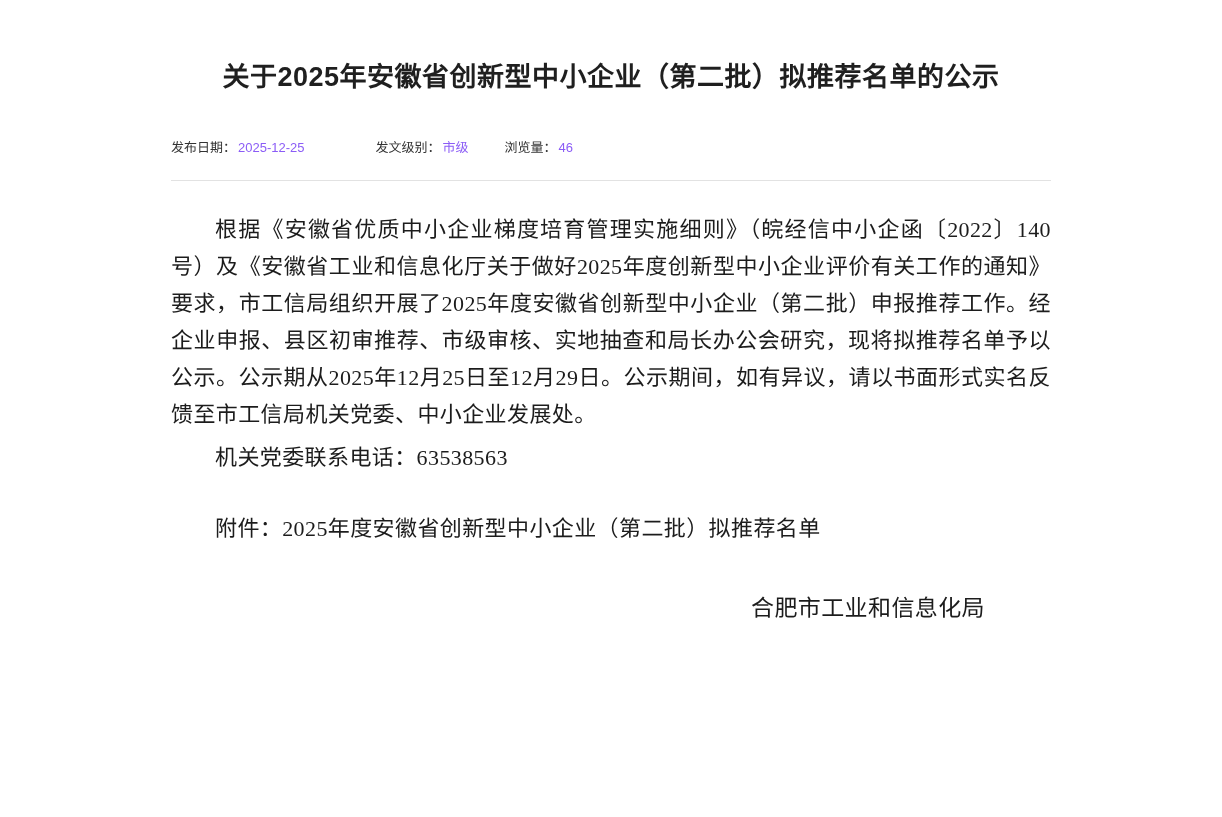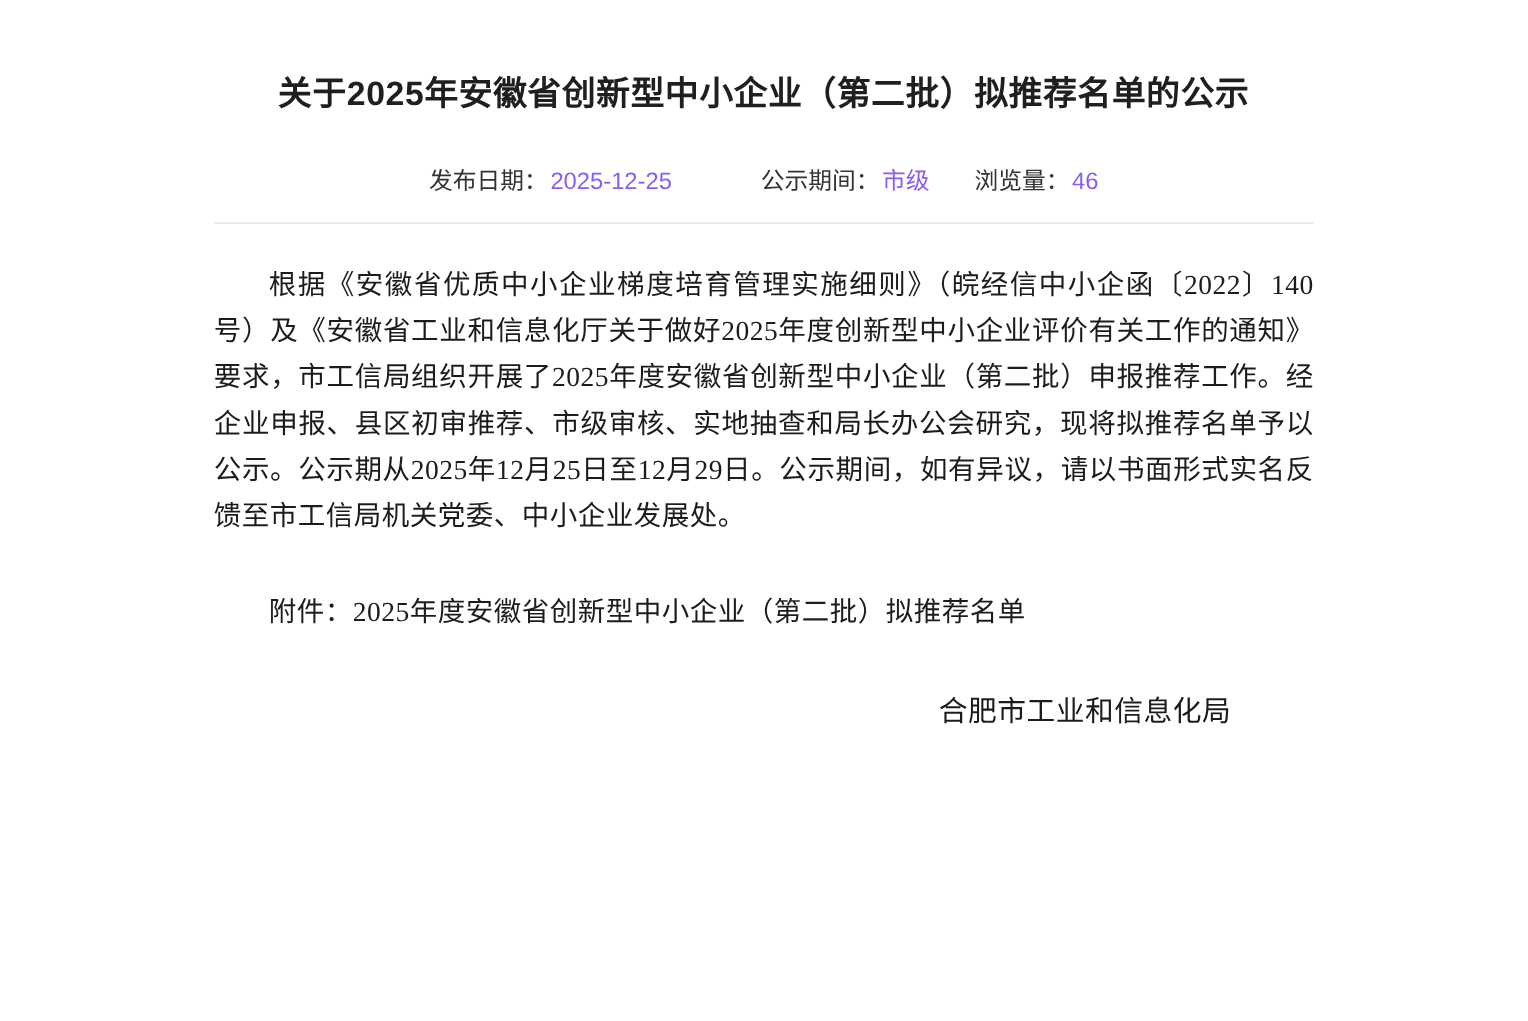--- a/index.html
+++ b/index.html
@@ -16,42 +16,42 @@
   }
   .page {
     width: 1222px;
     height: 817px;
     box-sizing: border-box;
     padding: 0;
     position: relative;
   }
   .article {
     width: 880px;
-    margin: 12px auto;
-    padding-top: 42px;
+    margin: 0 auto;
+    padding-top: 56px;
     box-sizing: border-box;
   }
   .article-title {
     font-family: "Liberation Sans", sans-serif;
     font-size: 27px;
     font-weight: bold;
     line-height: 42px;
     text-align: center;
     color: #1f1f1f;
     letter-spacing: 0.5px;
     margin: 0 20px;
   }
   .meta-bar {
     margin-top: 40px;
-    font-size: 19px;
+    font-size: 13px;
     color: #444444;
     text-align: center;
     line-height: 20px;
     display: flex;
-    justify-content: center;
+    justify-content: flex-start;
     align-items: center;
     flex-wrap: nowrap;
     gap: 1px;
   }
   .meta-item {
     white-space: nowrap;
     display: inline-flex;
     align-items: baseline;
   }
   .meta-label {
@@ -110,35 +110,36 @@
     <h1 class="article-title">关于2025年安徽省创新型中小企业（第二批）拟推荐名单的公示</h1>
 
     <div class="meta-bar">
       <span class="meta-item">
         <span class="meta-label">发布日期：</span>
         <span class="meta-value">2025-12-25</span>
       </span>
       <span class="meta-gap"></span>
       <span class="meta-gap"></span>
       <span class="meta-item">
-        <span class="meta-label">公示期间：</span>
+        <span class="meta-label">发文级别：</span>
         <span class="meta-value">市级</span>
       </span>
       <span class="meta-gap"></span>
       <span class="meta-item">
         <span class="meta-label">浏览量：</span>
         <span class="meta-value">46</span>
       </span>
     </div>
 
     <div class="divider"></div>
 
     <div class="body-content">
       <p class="para">根据《安徽省优质中小企业梯度培育管理实施细则》（皖经信中小企函〔2022〕140号）及《安徽省工业和信息化厅关于做好2025年度创新型中小企业评价有关工作的通知》要求，市工信局组织开展了2025年度安徽省创新型中小企业（第二批）申报推荐工作。经企业申报、县区初审推荐、市级审核、实地抽查和局长办公会研究，现将拟推荐名单予以公示。公示期从2025年12月25日至12月29日。公示期间，如有异议，请以书面形式实名反馈至市工信局机关党委、中小企业发展处。</p>
       <div class="spacer-sm"></div>
+      <p class="para-tight">机关党委联系电话：63538563</p>
       <div class="spacer-md"></div>
       <p class="para-tight">附件：2025年度安徽省创新型中小企业（第二批）拟推荐名单</p>
     </div>
 
     <div class="sign-block">
       <span class="sign-line">合肥市工业和信息化局</span>
     </div>
 
   </div>
 </div>

